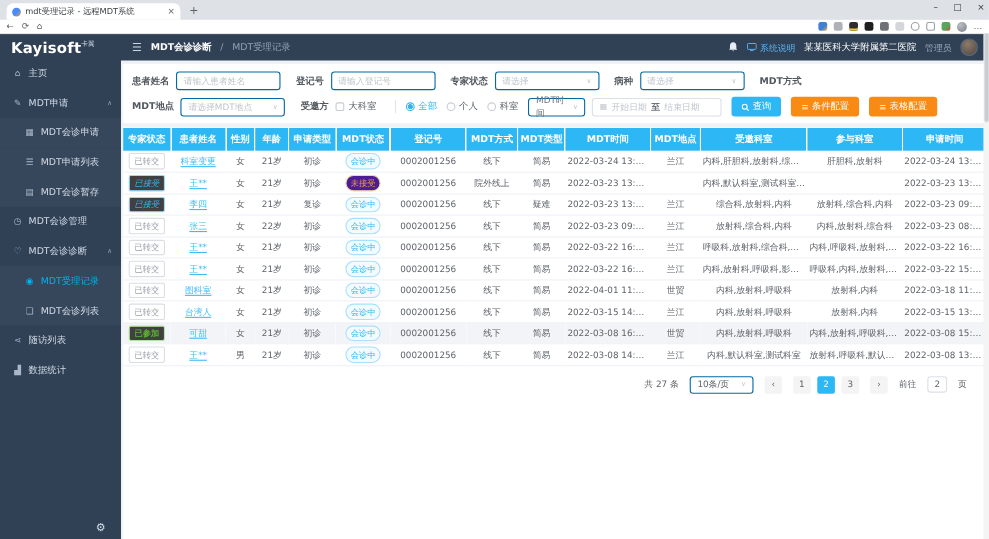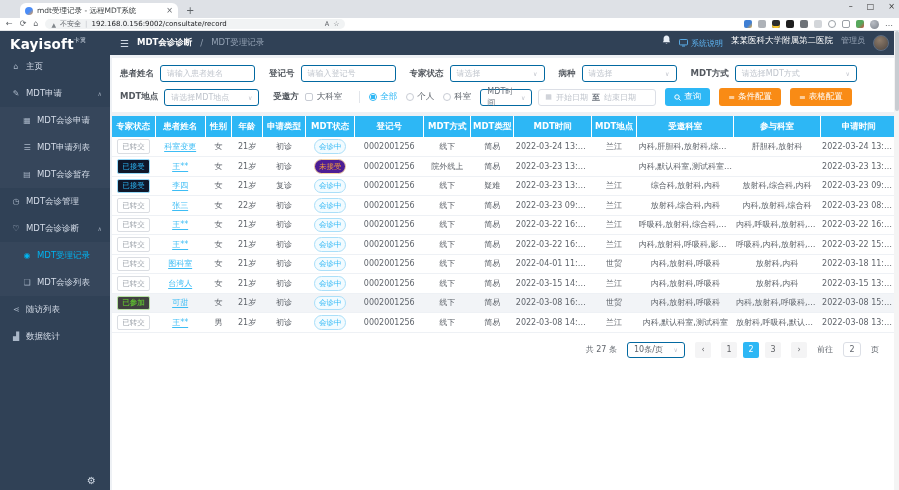--- a/index.html
+++ b/index.html
@@ -1,20 +1,20 @@
 <!DOCTYPE html>
 <html><head>
 <meta charset="utf-8">
 <style>
   * { margin:0; padding:0; box-sizing:border-box; }
   html,body { width:899px; height:490px; overflow:hidden; background:#fff;
     font-family:"DejaVu Sans", sans-serif; }
   
   .tabstrip { height:18px; background:#dee1e6; display:flex; align-items:flex-end; position:relative; }
-  .tab { width:158px; height:15px; background:#fff; border-radius:6px 6px 0 0; margin-left:20px;
+  .tab { width:158px; height:15px; background:#fff; border-radius:6px 6px 0 0; margin-left:6px;
     display:flex; align-items:center; padding:0 5px; gap:4px; font-size:7.5px; color:#3c4043; }
   .favicon { width:8px; height:8px; border-radius:50%; background:linear-gradient(135deg,#4a8cf7 55%,#f29b38); flex:none; }
   .tab-title { white-space:nowrap; overflow:hidden; text-overflow:ellipsis; flex:1; }
   .tab-close { color:#5f6368; font-size:8px; flex:none; }
   .newtab { font-size:10px; color:#5f6368; margin-left:8px; line-height:15px; }
   .win-controls { position:absolute; right:4px; top:0; display:flex; gap:14px; font-size:8px; color:#333; padding-top:2px; }
   .navbar { height:13px; background:#fff; border-bottom:1px solid #e3e5e8; display:flex; align-items:center; padding:0 6px; gap:7px; }
   .nav-ic { font-size:8px; color:#5f6368; line-height:1; }
   .addr { flex:0 0 300px; height:10px; background:#f1f3f4; border-radius:6px; display:flex; align-items:center;
     padding:0 6px; gap:4px; font-size:7px; color:#5f6368; }
@@ -34,21 +34,21 @@
   .menu-item.sub { padding-left:22px; background:rgba(255,255,255,0.03); }
   .menu-item.active, .menu-item.active .mi-icon { color:#00b4f0; }
   .menu-item .chev { position:absolute; right:8px; font-size:6px; color:#97a4b5; }
   .gear { position:absolute; bottom:4px; right:14px; font-size:10px; color:#cfd8e4; }
   .main { flex:1; display:flex; flex-direction:column; min-width:0; background:#eef1f5; }
   
   .topbar { height:24px; background:#304156; display:flex; align-items:center; padding:0 10px; gap:8px; flex:none; }
   .collapse { color:#cdd6e2; font-size:10px; }
   .crumb-parent { color:#ffffff; font-size:8.5px; font-weight:bold; }
   .crumb-sep, .crumb-cur { color:#93a1b3; font-size:8.5px; }
-  .top-right { margin-left:auto; display:flex; gap:8px; }
+  .top-right { margin-left:auto; display:flex; align-items:center; gap:8px; }
   .bell svg { display:block; }
   .help { color:#5db4f2; font-size:8px; display:flex; align-items:center; gap:3px; }
   .hospital { color:#fff; font-size:8.5px; }
   .role { color:#9aa7b8; font-size:8px; }
   .avatar { width:16px; height:16px; border-radius:50%; background:radial-gradient(circle at 40% 30%,#8d7b6a,#4d4540); border:1px solid #5a6a80; }
   
   .content { flex:1; padding:3px 2px 0 2px; display:flex; flex-direction:column; min-height:0; }
   .filter-card { background:#fff; padding:7px 8px 6px; flex:none; }
   .f-row { display:flex; align-items:center; margin-bottom:6px; }
   .f-row:last-child { margin-bottom:0; }
@@ -80,21 +80,21 @@
   table { width:100%; border-collapse:collapse; table-layout:fixed; }
   thead th { background:#2db7f5; color:#fff; font-size:8.5px; font-weight:bold; height:21px;
     border-right:1px solid rgba(255,255,255,0.25); white-space:nowrap; overflow:hidden; }
   thead th:last-child { border-right:none; }
   tbody td { height:19.5px; font-size:8px; color:#5f646b; text-align:center; border-bottom:1px solid #eef1f5;
     white-space:nowrap; overflow:hidden; text-overflow:ellipsis; padding:0 2px; }
   tr.hl td { background:#f2f4f7; }
   .name-link { color:#3dbdf5; text-decoration:underline; text-underline-offset:1.5px; }
   .badge { display:inline-block; font-size:7.5px; line-height:1; padding:2.5px 4px; border-radius:2px; border:1px solid; }
   .b-gray   { color:#9aa0a8; border-color:#dadde2; background:#fff; }
-  .b-blue   { color:#2db7f5; border-color:#96d9f8; background:#0f172a; }
+  .b-blue   { color:#2db7f5; border-color:#96d9f8; background:#404040;font-style:italic; }
   .b-green  { color:#5cb531; border-color:#b6e2a1; background:#404040;font-weight:bold; }
   .b-cyan   { color:#2db7f5; border-color:#aadff9; background:#f2fbff; border-radius:8px; }
   .b-orange { color:#f09a3c; border-color:#f6d4a4; background:#4c1d95; border-radius:8px; }
   
   .pagination { display:flex; align-items:center; justify-content:flex-end; gap:10px; padding:9px 18px 0 0; font-size:8px; color:#5f646b; }
   .psize { width:58px; height:16px; }
   .pbtn { min-width:16px; height:16px; border:none; background:#f4f4f5; border-radius:2px; color:#606266;
     font-size:8px; display:flex; align-items:center; justify-content:center; font-family:inherit; }
   .pbtn.page-active { background:#2db7f5; color:#fff; }
   .goto-box { width:18px; height:15px; border:1px solid #dcdfe6; border-radius:3px; display:flex;
@@ -116,28 +116,20 @@
   <div class="win-controls">
     <span>–</span>
     <span>□</span>
     <span>×</span>
   </div>
 </div>
 <div class="navbar">
   <span class="nav-ic">←</span>
   <span class="nav-ic">⟳</span>
   <span class="nav-ic">⌂</span>
-  <div class="addr">
-    <span style="font-size:6px;color:#80868b;">▲</span>
-    <span>不安全</span>
-    <span class="sep">|</span>
-    <span class="url">192.168.0.156:9002/consultate/record</span>
-    <span style="font-size:6.5px;">A</span>
-    <span>☆</span>
-  </div>
   <div class="ext-row">
     <span class="ext" style="background:linear-gradient(135deg,#3f7fd4 60%,#f4b23c);"></span>
     <span class="ext" style="background:#aeb2b8;"></span>
     <span class="ext" style="background:#2d2d2d;box-shadow:inset 0 -2px 0 #f4c531;"></span>
     <span class="ext" style="background:#1f1f1f;"></span>
     <span class="ext" style="background:#6e7278;"></span>
     <span class="ext" style="background:#d3d6da;"></span>
     <span class="ext" style="background:#fff;border:1px solid #9aa0a6;border-radius:50%;"></span>
     <span class="ext" style="background:#fff;border:1px solid #9aa0a6;"></span>
     <span class="ext" style="background:linear-gradient(135deg,#57a85c 55%,#d24b42);"></span>
@@ -250,24 +242,20 @@
             </div>
           <div class="f-group">
               <span class="f-label">病种</span>
             <div class="ipt w95">
                 <span>请选择</span>
                 <span class="caret">∨</span>
               </div>
             </div>
           <div class="f-group">
               <span class="f-label">MDT方式</span>
-            <div class="ipt w120">
-                <span>请选择MDT方式</span>
-                <span class="caret">∨</span>
-              </div>
             </div>
         </div>
         <div class="f-row">
           <div class="f-group">
               <span class="f-label">MDT地点</span>
             <div class="ipt w95">
                 <span>请选择MDT地点</span>
                 <span class="caret">∨</span>
               </div>
             </div>

